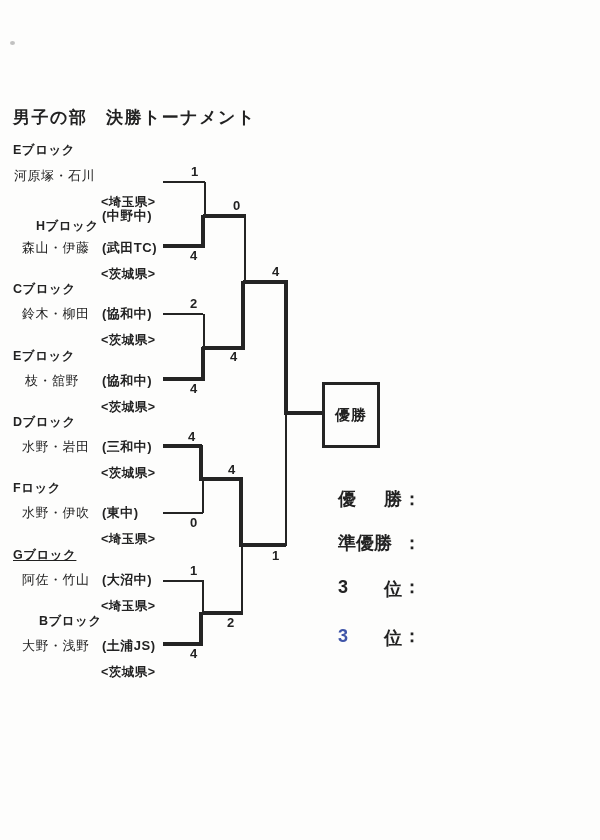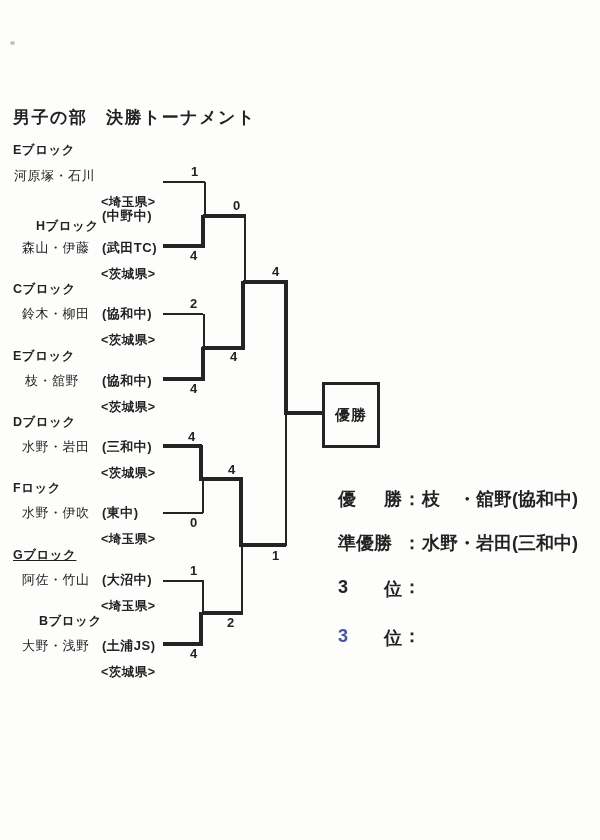--- a/index.html
+++ b/index.html
@@ -133,29 +133,27 @@
   <div class="champion-box">
     <span>優勝</span>
   </div>
 
   <div class="result-line" style="top:487px;">
     <span class="rank">
         <span>優</span>
         <span>勝</span>
       </span>
     <span class="colon">：</span>
-    <span>枝　・舘野(協和中)</span>
   </div>
   <div class="result-line" style="top:531px;">
     <span class="rank">
         <span>準優勝</span>
         <span></span>
       </span>
     <span class="colon">：</span>
-    <span>水野・岩田(三和中)</span>
   </div>
   <div class="result-line" style="top:575px;">
     <span class="rank">
         <span>3</span>
         <span>位</span>
       </span>
     <span class="colon">：</span>
   </div>
   <div class="result-line" style="top:624px;">
     <span class="rank">

